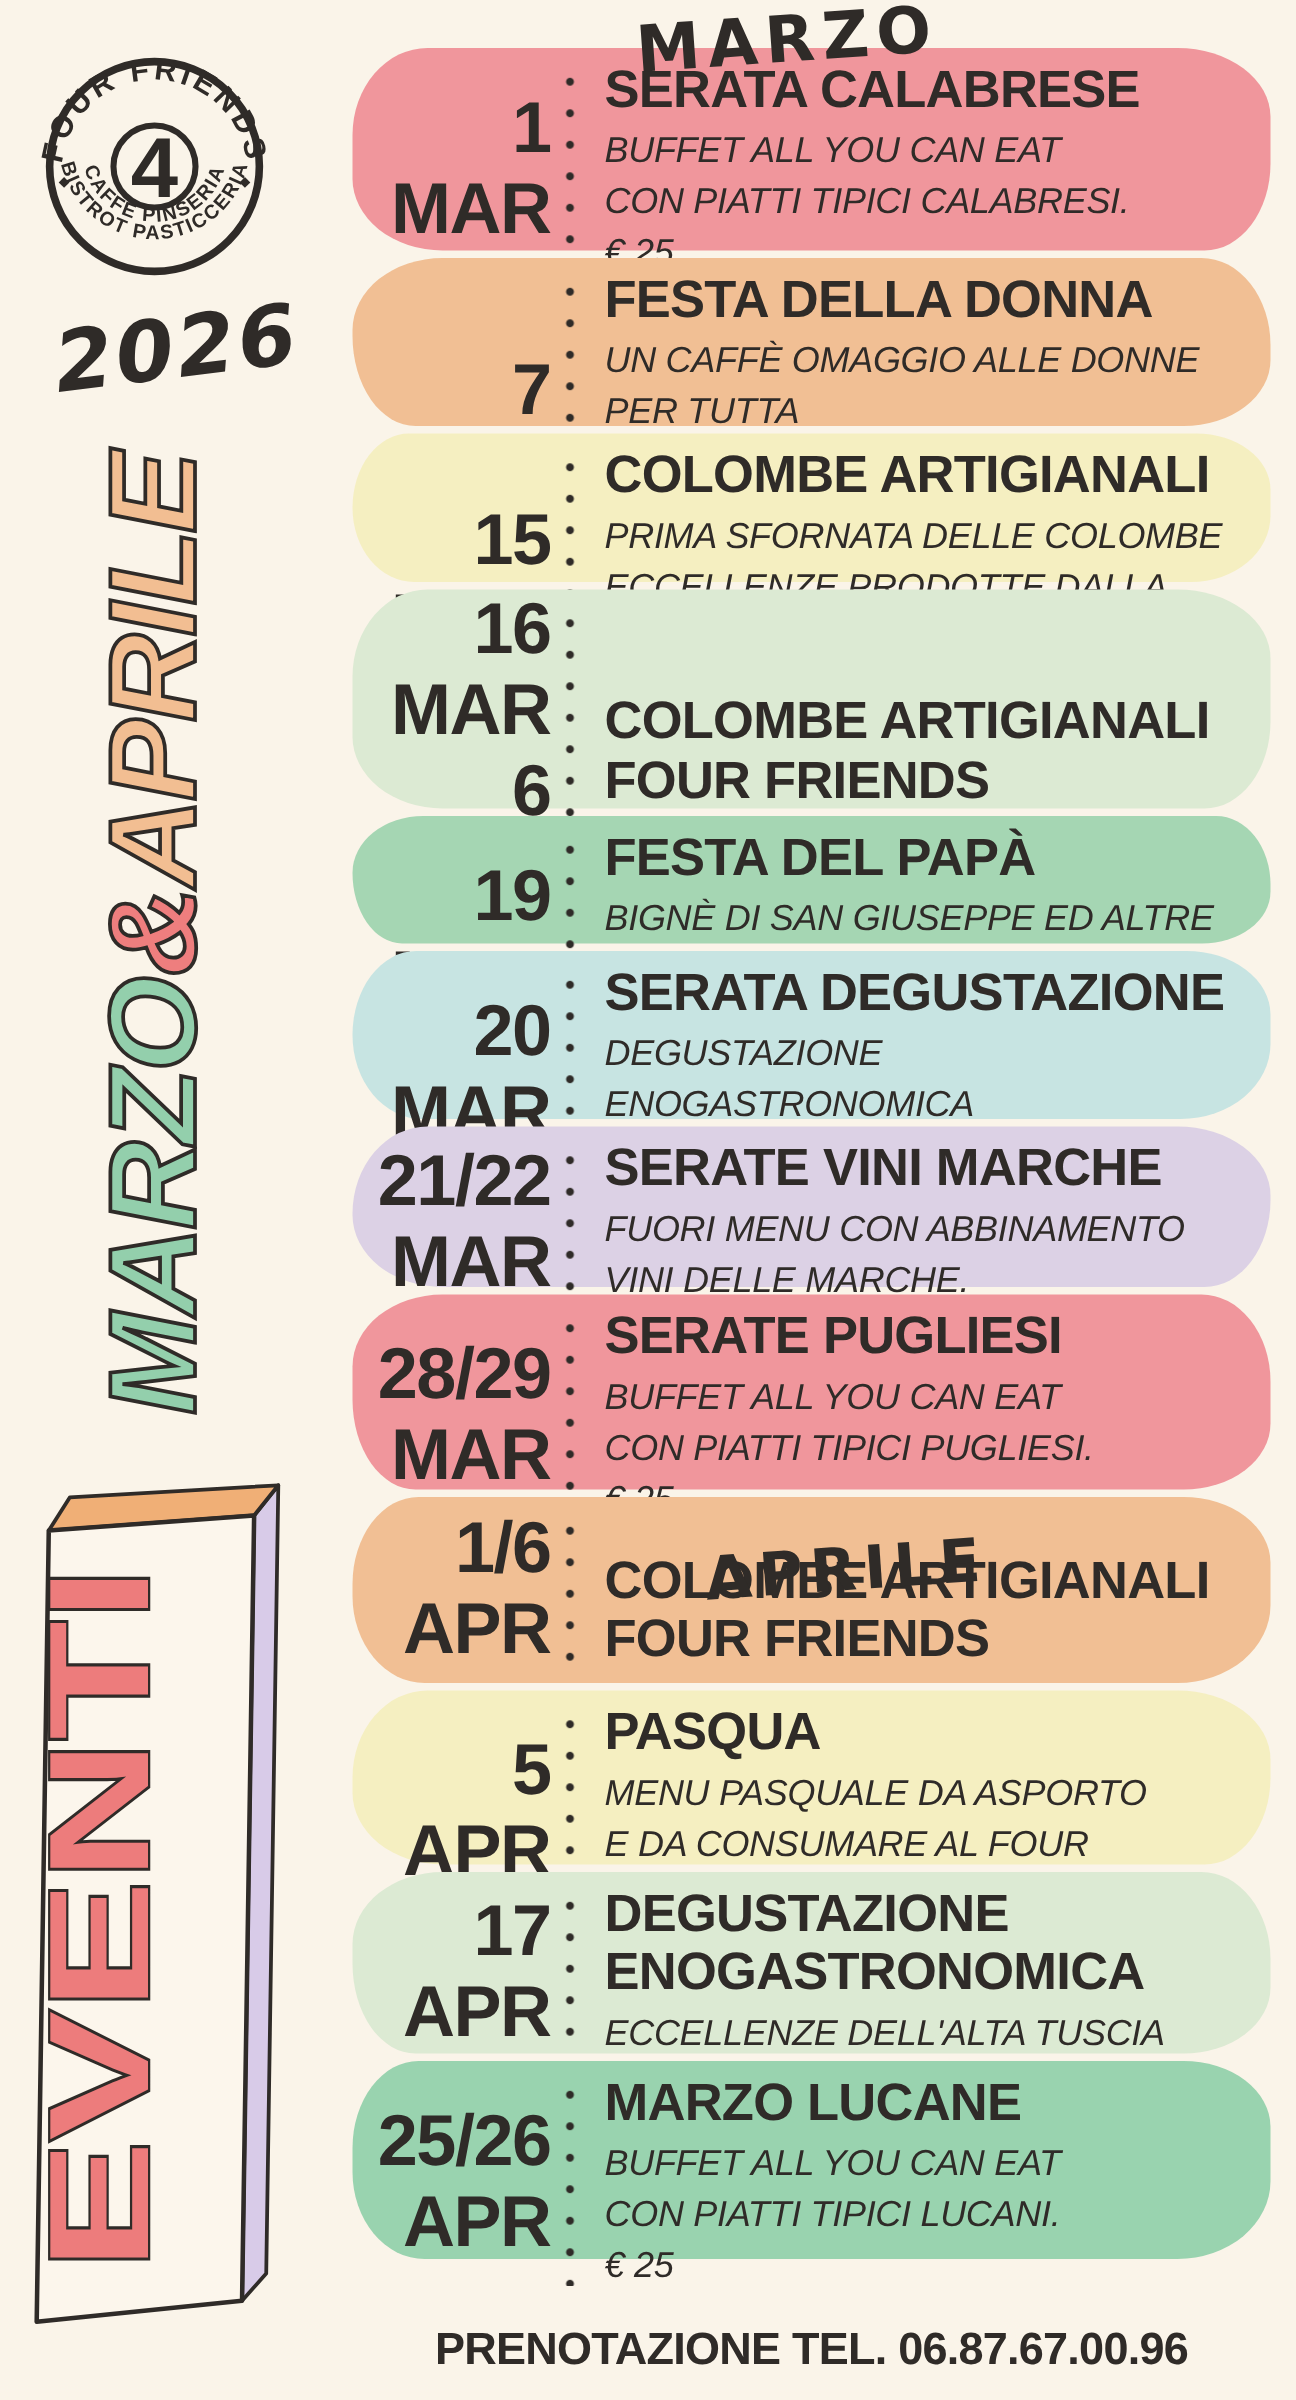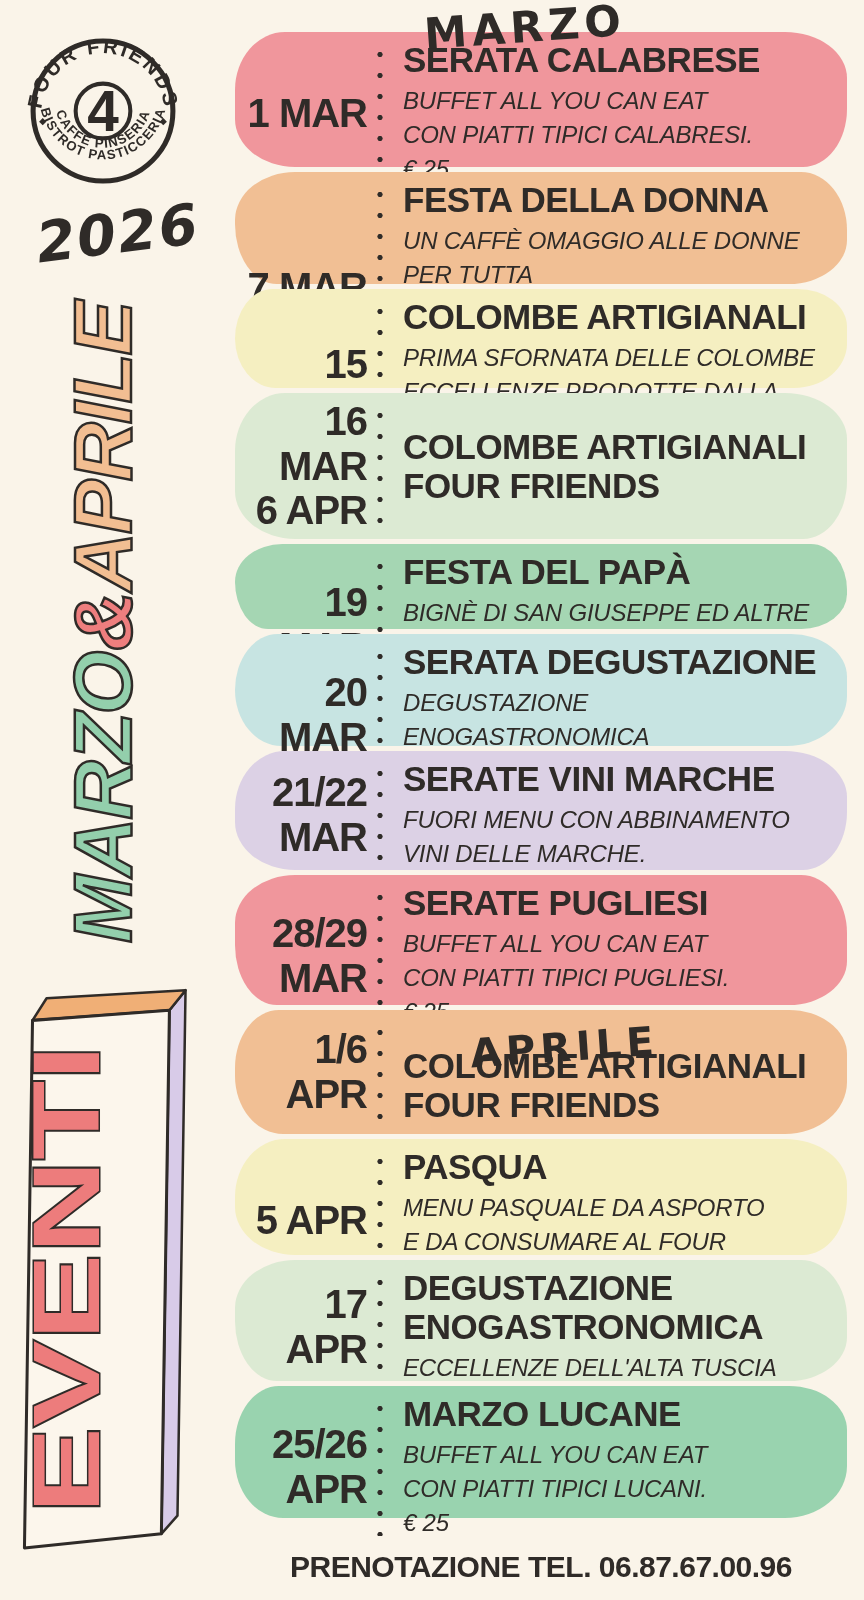--- a/index.html
+++ b/index.html
@@ -43,32 +43,32 @@
   .event{
     position:relative;display:grid;grid-template-columns:136px 18px 1fr;
     align-items:center;
   }
   .event:nth-child(1){height:135px}
   .event:nth-child(2){height:112px}
   .event:nth-child(3){height:99px}
   .event:nth-child(4){height:146px}
   .event:nth-child(5){height:85px}
   .event:nth-child(6){height:112px}
-  .event:nth-child(7){height:119px}
+  .event:nth-child(7){height:107px}
   .event:nth-child(8){height:130px}
   .event:nth-child(9){height:124px}
   .event:nth-child(10){height:116px}
   .event:nth-child(11){height:121px}
   .event:nth-child(12){height:132px}
   .event:nth-child(9) .content{padding-top:34px;}
   .shape-0{border-radius:50px 62px 44px 60px/58px 46px 58px 48px;}
   .shape-1{border-radius:60px 46px 58px 42px/48px 58px 44px 60px;}
   .shape-2{border-radius:44px 58px 62px 48px/58px 44px 52px 58px;}
   .date{
-    text-align:right;font-size:40px;font-weight:800;line-height:1.12;
+    text-align:right;font-size:48px;font-weight:800;line-height:1.12;
     letter-spacing:-1px;white-space:pre-line;padding-right:4px;
   }
   .dots{
     justify-self:center;align-self:stretch;width:6px;margin:12px 0;
     background-image:radial-gradient(circle,#2F2B28 2.3px,rgba(0,0,0,0) 2.9px);
     background-size:6px 21px;background-repeat:repeat-y;background-position:center top;
   }
   .content{
     height:100%;box-sizing:border-box;padding:8px 12px 8px 14px;
     display:flex;flex-direction:column;justify-content:center;

